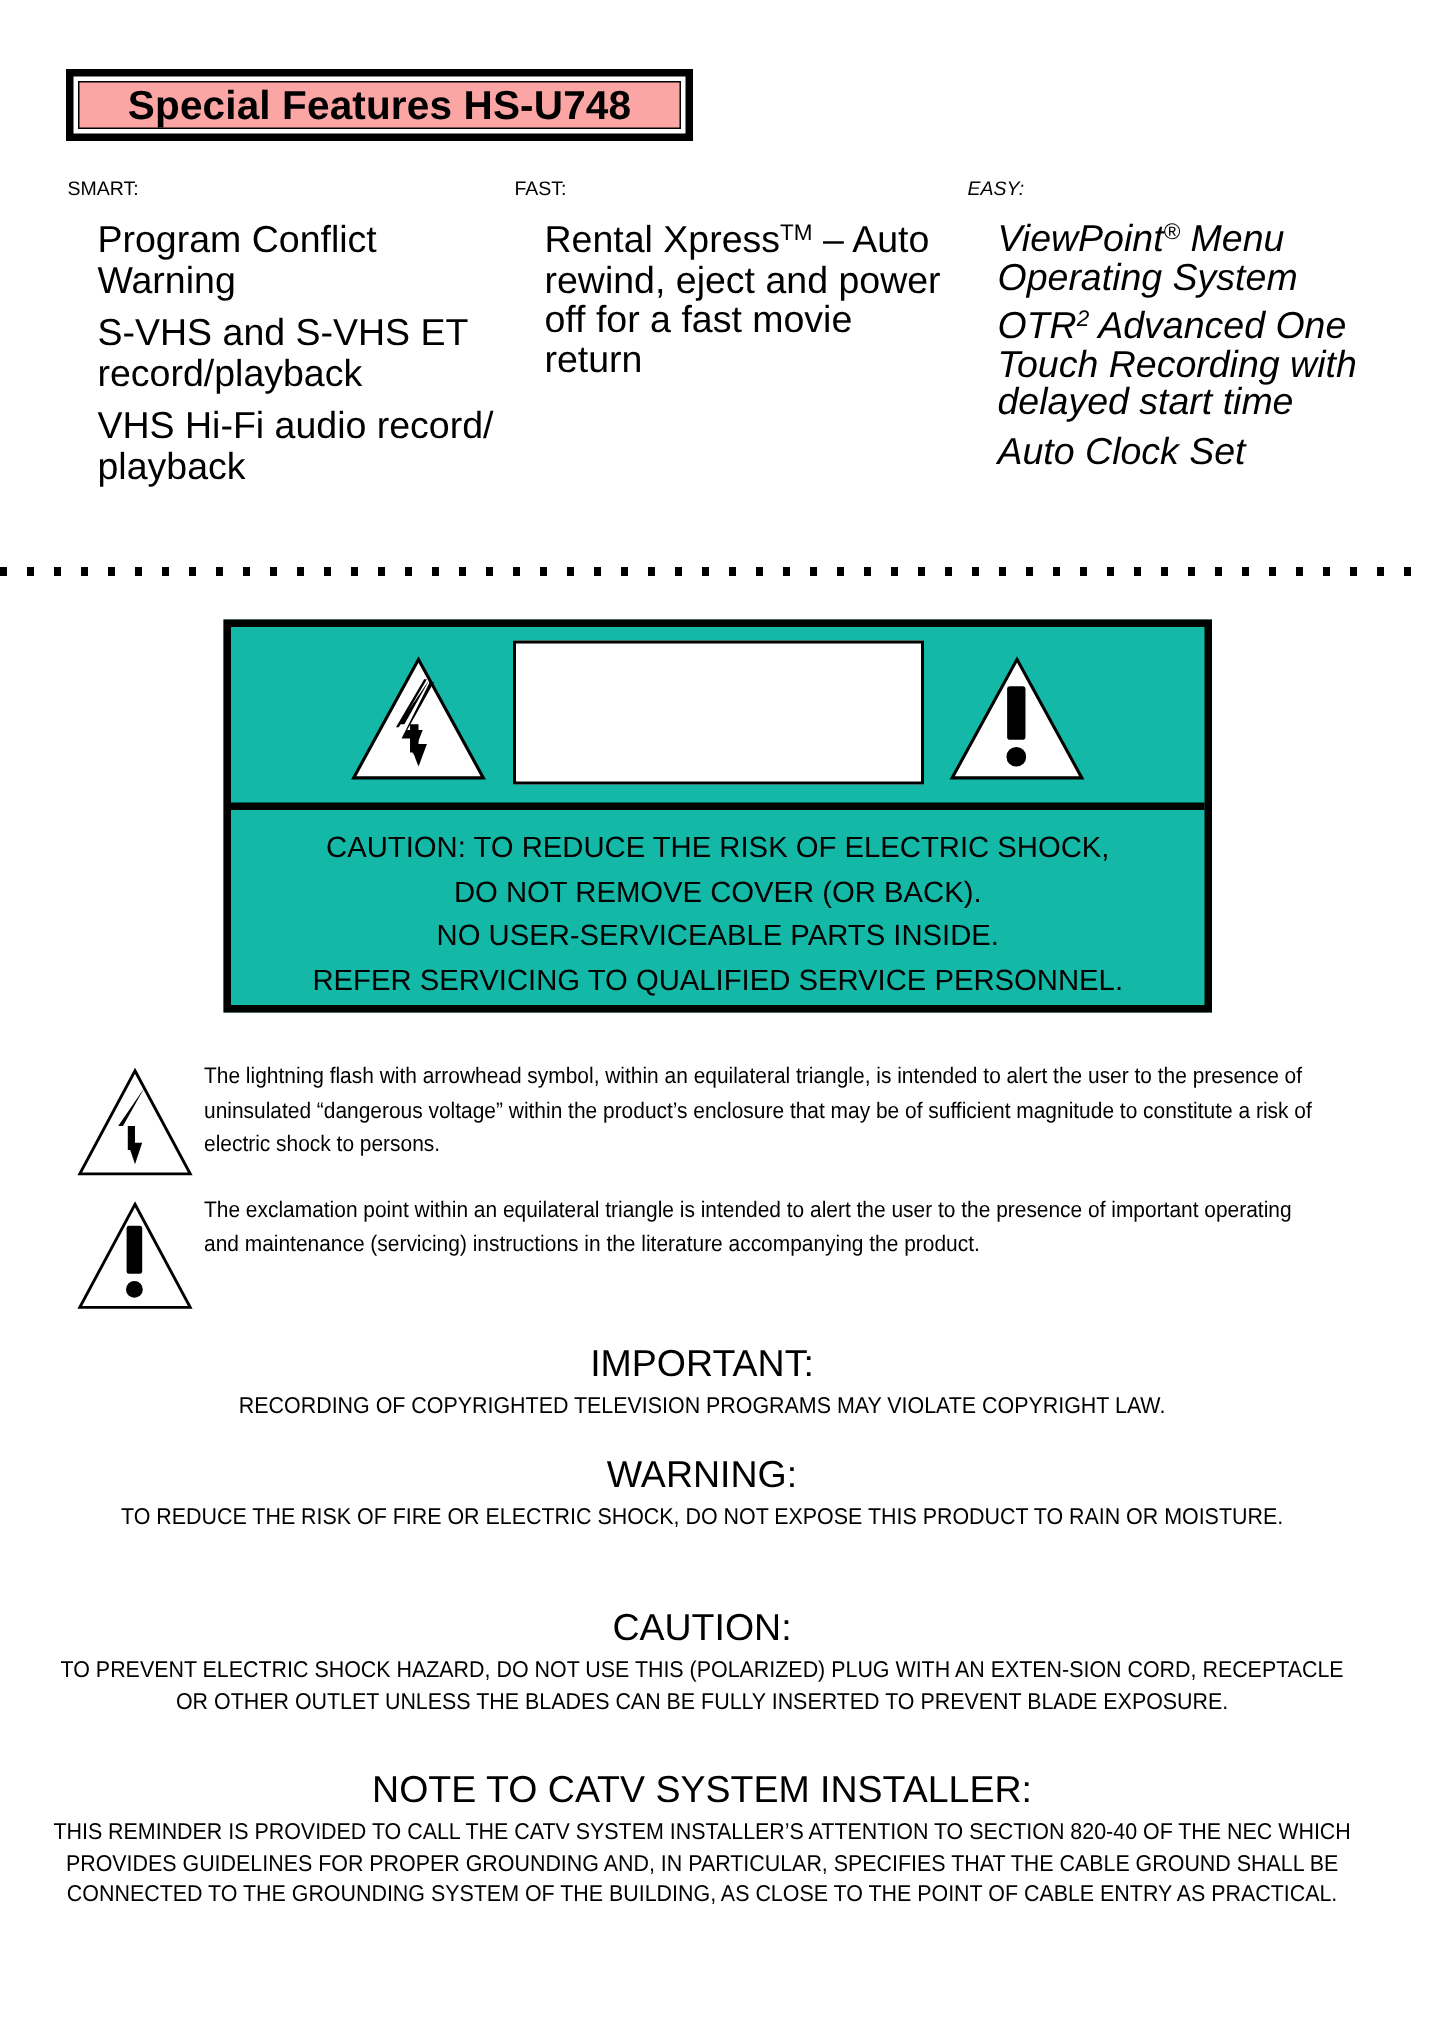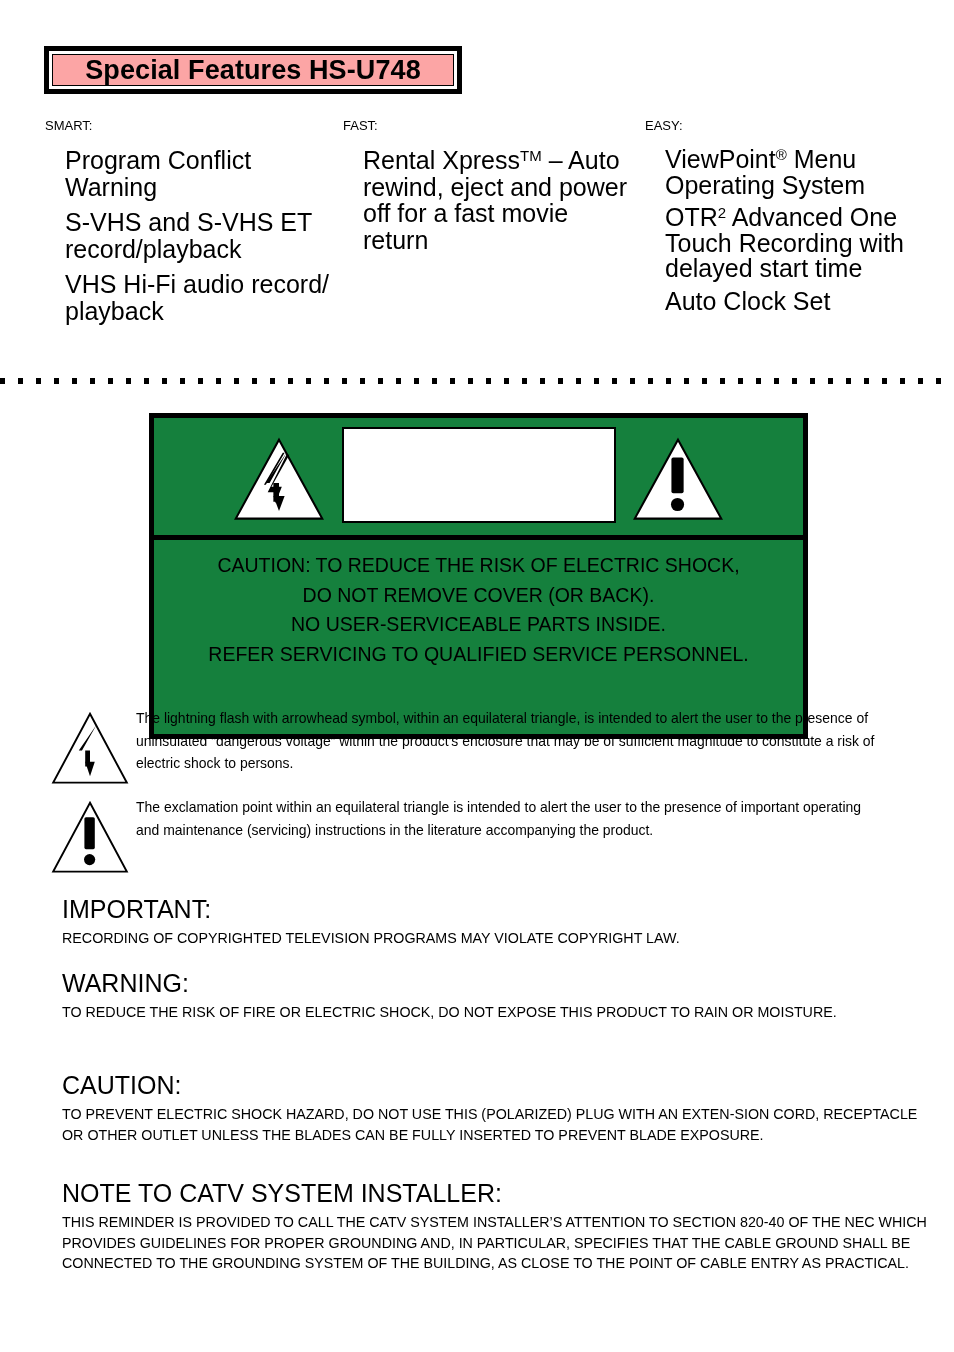--- a/index.html
+++ b/index.html
@@ -52,21 +52,21 @@
     left: 0;
     top: 114px;
     width: 954px;
   }
   .feat-col {
     position: absolute;
     top: 0;
   }
   .feat-col.c0 { left: 45px;  width: 292px; }
   .feat-col.c1 { left: 343px; width: 292px; }
-  .feat-col.c2 { left: 645px; width: 290px; }
+  .feat-col.c2 { left: 645px; width: 290px; font-style: italic; }
 
   .feat-heading {
     font-size: 13px;
     line-height: 24px;
     margin: 0 0 9px 0;
   }
   .feat-list {
     margin: 0;
     padding: 0;
     list-style: none;
@@ -95,24 +95,24 @@
     background-size: 18px 6px;
     background-repeat: repeat-x;
   }
 
   
   .caution-box {
     position: absolute;
     left: 149px;
     top: 413px;
     width: 659px;
-    height: 326px;
+    height: 262px;
     border: 5px solid #000;
     box-sizing: border-box;
-    background: #15803d;
+    background: #14b8a6;
   }
   .caution-top {
     position: relative;
     height: 122px;
     border-bottom: 5px solid #000;
     box-sizing: border-box;
   }
   .tri-left {
     position: absolute;
     left: 78px;
@@ -170,22 +170,23 @@
     line-height: 22.5px;
     font-stretch: condensed;
     transform: scaleX(0.93);
     transform-origin: left top;
     width: 107.5%;
   }
 
   
   .notice {
     position: absolute;
-    left: 62px;
+    left: 28px;
     width: 880px;
+    text-align: center;
   }
   .notice.n1 { top: 894px; }
   .notice.n2 { top: 968px; }
   .notice.n3 { top: 1070px; }
   .notice.n4 { top: 1178px; }
 
   .notice-head {
     font-size: 25px;
     line-height: 30px;
     margin: 0 0 4px 0;

